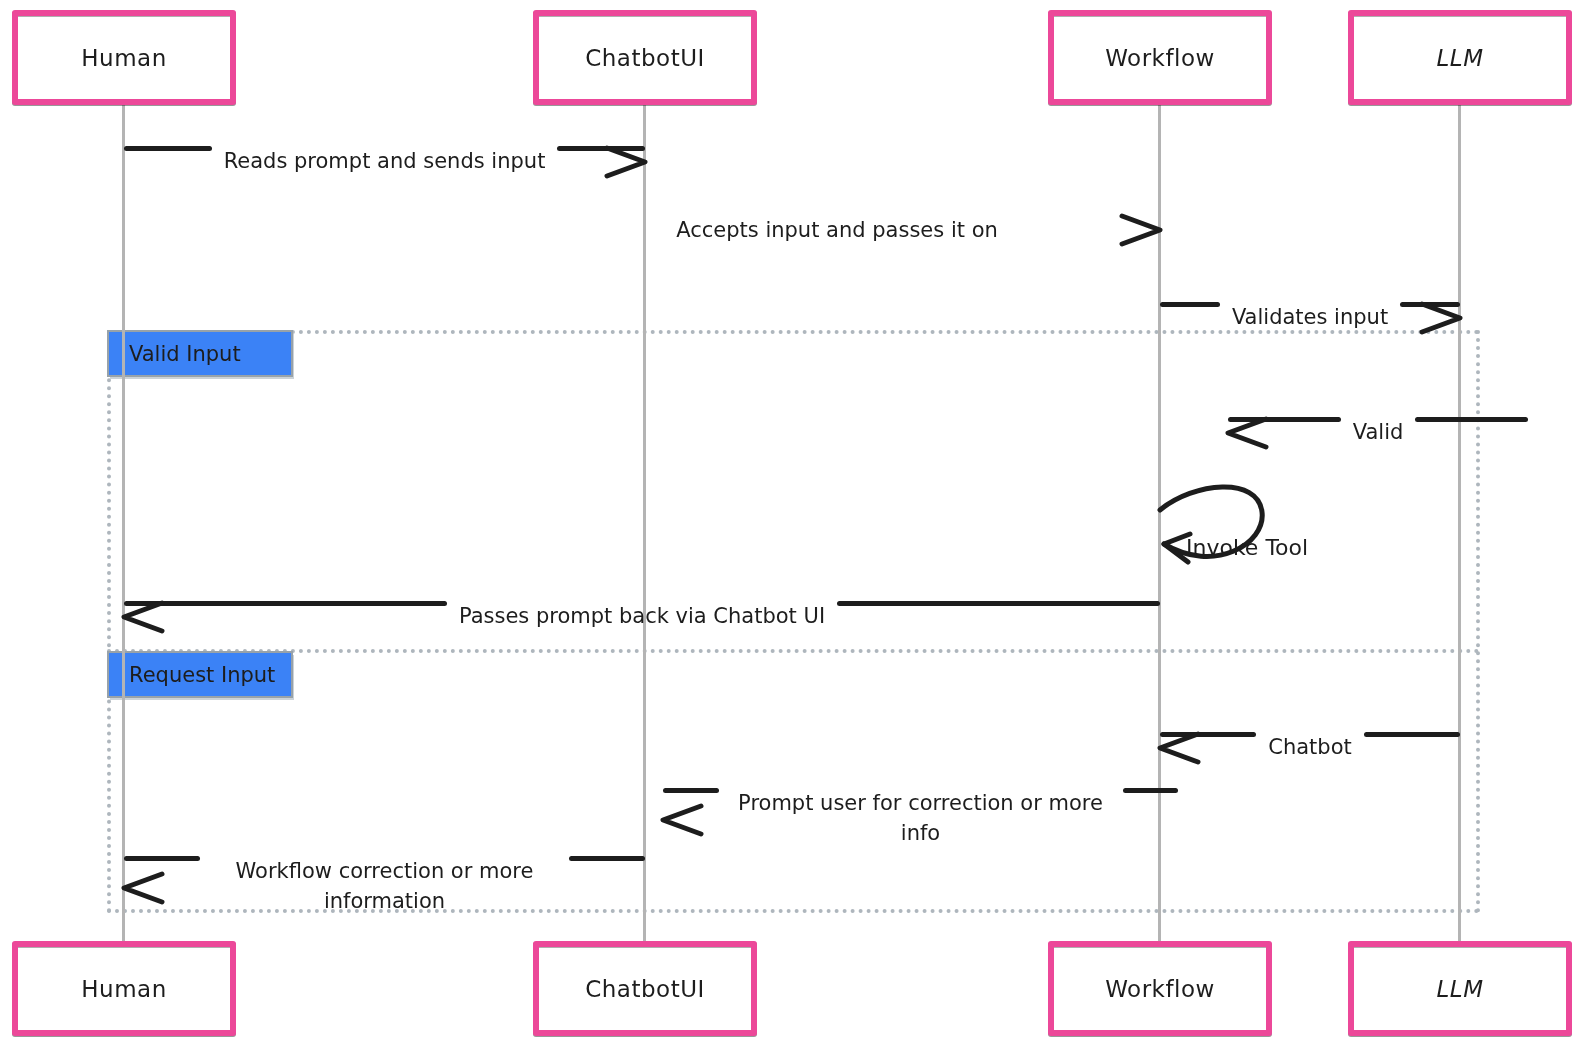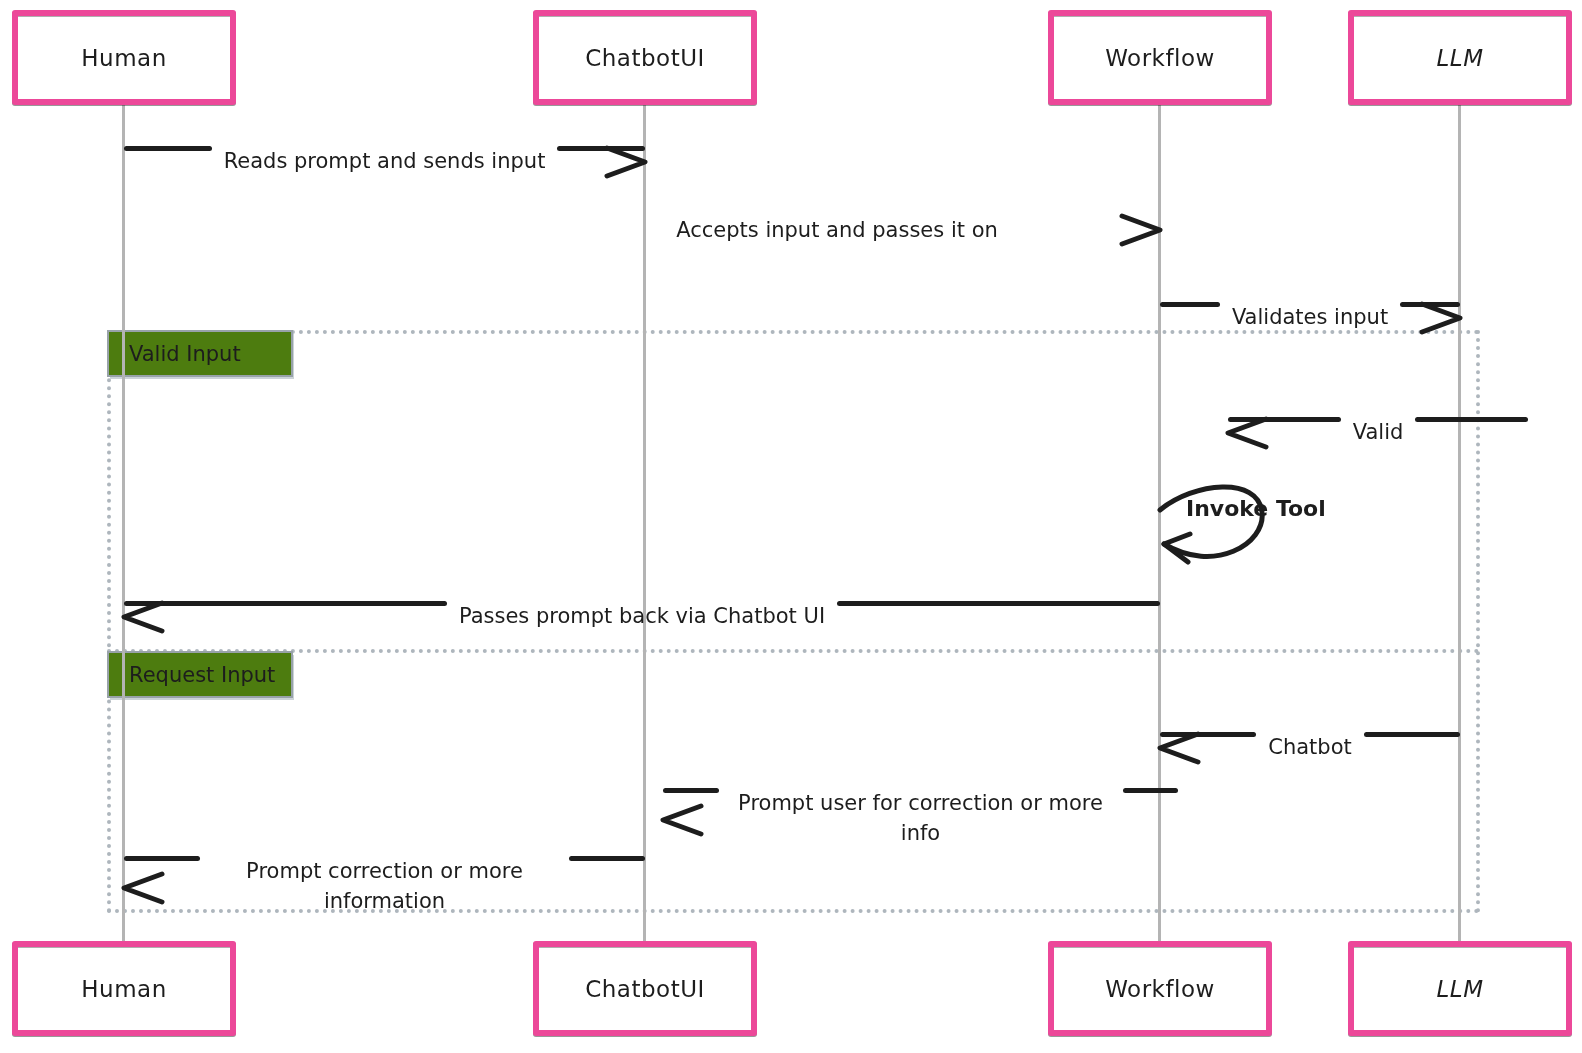--- a/index.html
+++ b/index.html
@@ -36,21 +36,21 @@
   .frame{
     position:absolute;left:107px;top:330px;width:1373px;height:583px;
     border:4px dotted #aeb6bd;box-sizing:border-box;z-index:1;
   }
   .divider{
     position:absolute;left:107px;top:649px;width:1373px;height:0;
     border-top:4px dotted #aeb6bd;z-index:1;
   }
   .seclabel{
     position:absolute;left:107px;width:186px;height:47px;
-    background:#4d7c0f;
+    background:#3b82f6;
     border:2.5px solid #98a2a9;
     box-sizing:border-box;
     box-shadow:2px 3px 0 -1px #ccd3d8;
     display:flex;align-items:center;
     padding-left:20px;
     font-size:21px;
     z-index:2;
   }
   
   .msg{
@@ -61,21 +61,21 @@
   }
   .mlabel{
     margin:0 12px;font-size:21px;line-height:1.45;text-align:center;white-space:normal;
   }
   .chev{position:absolute;top:50%;transform:translateY(-50%);}
   .chev.right{right:-4px;}
   .chev.left{left:-4px;}
   .chev svg{display:block;}
   .selfloop{position:absolute;left:1154px;top:478px;z-index:4;}
   .selfloop-label{
-    position:absolute;left:1186px;top:496px;font-size:22px;z-index:4;font-weight:bold;
+    position:absolute;left:1186px;top:535px;font-size:22px;z-index:4;
   }
 </style>
 </head>
 <body>
 
 <div id="canvas">
 
   <div class="lifeline" style="left:122px;"></div>
   <div class="lifeline" style="left:643px;"></div>
   <div class="lifeline" style="left:1158px;"></div>
@@ -175,21 +175,21 @@
     <div class="mline"></div>
   </div>
 
   <div class="msg" style="left:124px;top:856px;width:521px;height:64px;">
     <span class="chev left">
       <svg width="46" height="34" viewBox="0 0 46 34">
           <path d="M42 3 L4 17 L42 31" fill="none" stroke="#1d1d1d" stroke-width="5" stroke-linecap="round" stroke-linejoin="round"></path>
         </svg>
     </span>
     <div class="mline"></div>
-    <div class="mlabel" style="width:345px;">Prompt correction or more information</div>
+    <div class="mlabel" style="width:345px;">Workflow correction or more information</div>
     <div class="mline"></div>
   </div>
 
   <div class="pbox" style="left:12px;top:10px;">
     <span class="pname">Human</span>
   </div>
   <div class="pbox" style="left:533px;top:10px;">
     <span class="pname">ChatbotUI</span>
   </div>
   <div class="pbox" style="left:1048px;top:10px;">

